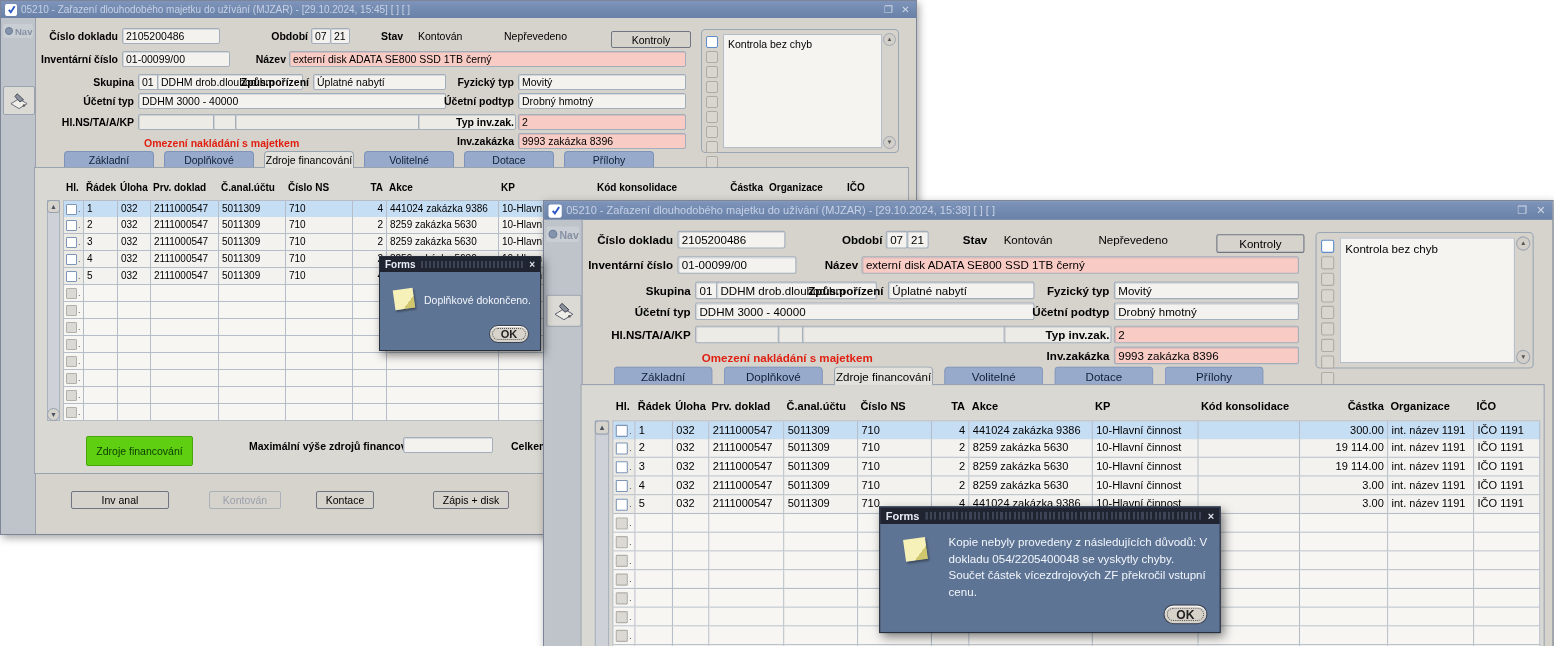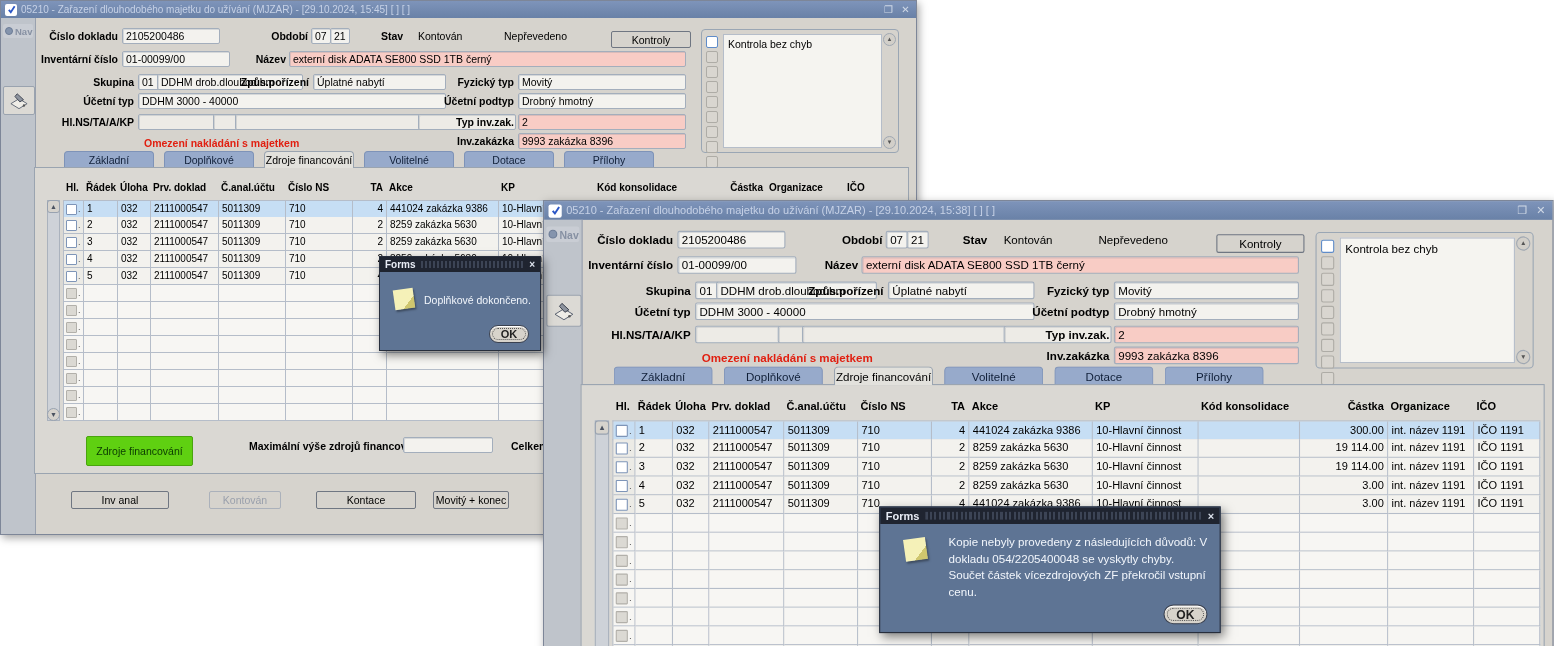--- a/index.html
+++ b/index.html
@@ -455,22 +455,22 @@
         </div>
       </div>
 
   <div class="green-btn">Zdroje financování</div>
   <div class="lbl" style="left:248px;top:437px;width:150px;">Maximální výše zdrojů financování</div>
   <div class="input" style="left:402px;top:436px;width:82px;"></div>
   <div class="lbl" style="left:510px;top:437px;width:60px;text-align:left;">Celkem</div>
 
   <div class="btn" style="left:70px;top:490px;width:98px;height:18px;line-height:17px;">Inv anal</div>
   <div class="btn dis" style="left:208px;top:490px;width:72px;height:18px;line-height:17px;">Kontován</div>
-  <div class="btn" style="left:315px;top:490px;width:100px;height:18px;line-height:17px;">Kontace</div>
-  <div class="btn" style="left:432px;top:490px;width:76px;height:18px;line-height:17px;">Movitý + konec</div>
+  <div class="btn" style="left:315px;top:490px;width:58px;height:18px;line-height:17px;">Kontace</div>
+  <div class="btn" style="left:432px;top:490px;width:76px;height:18px;line-height:17px;">Zápis + disk</div>
 
   <div class="dialog">
     <div class="dlg-tb">
       <span>Forms</span>
       <span class="dlg-pattern"></span>
       <span class="dlg-x">×</span>
     </div>
     <div class="note-icon"></div>
     <div class="dlg-msg">Doplňkové dokončeno.</div>
     <div class="dlg-ok">OK</div>

